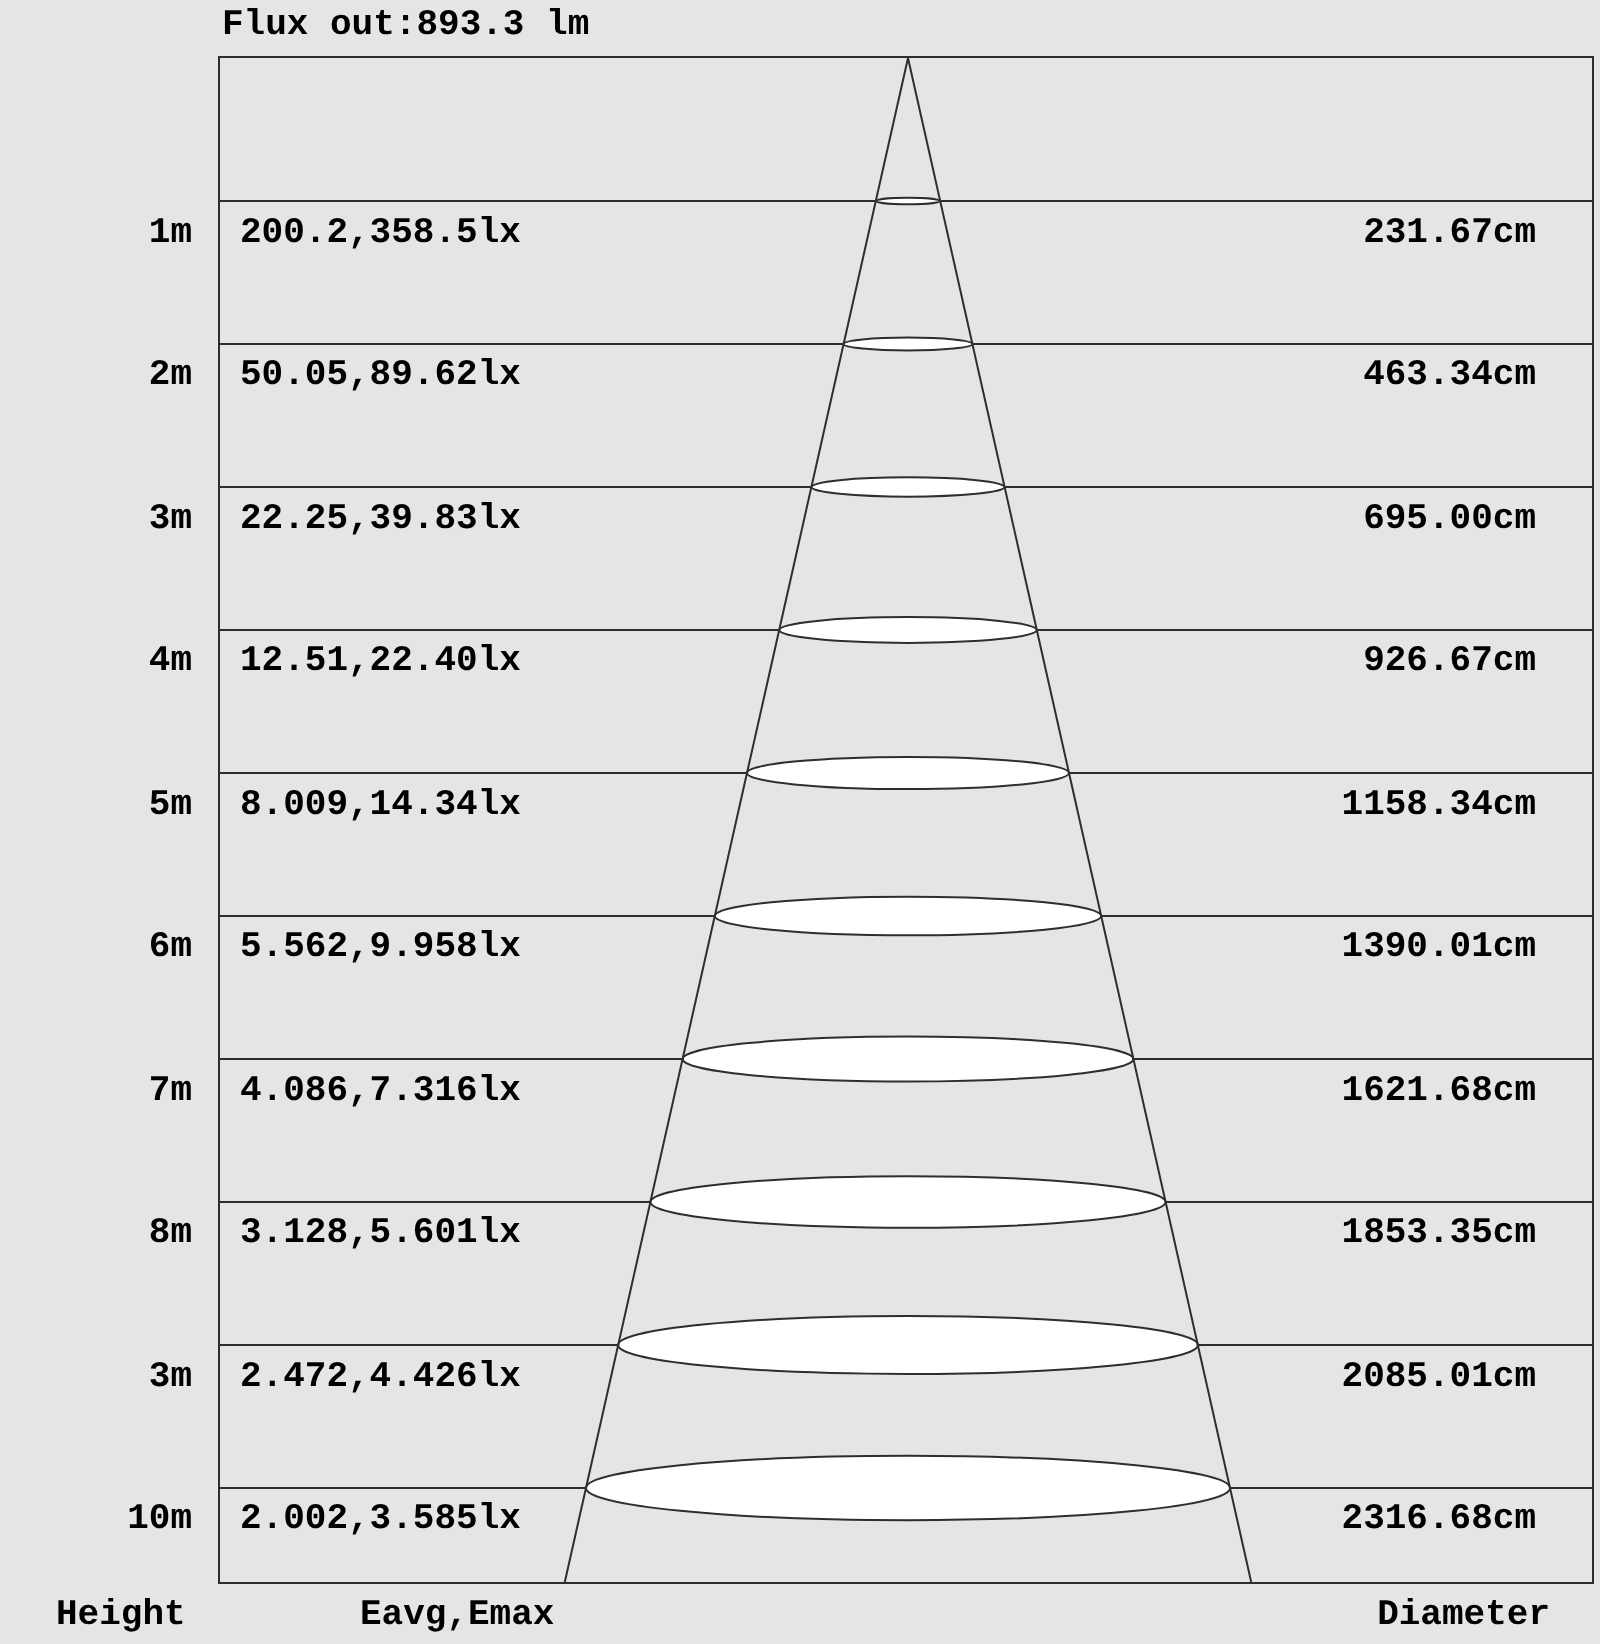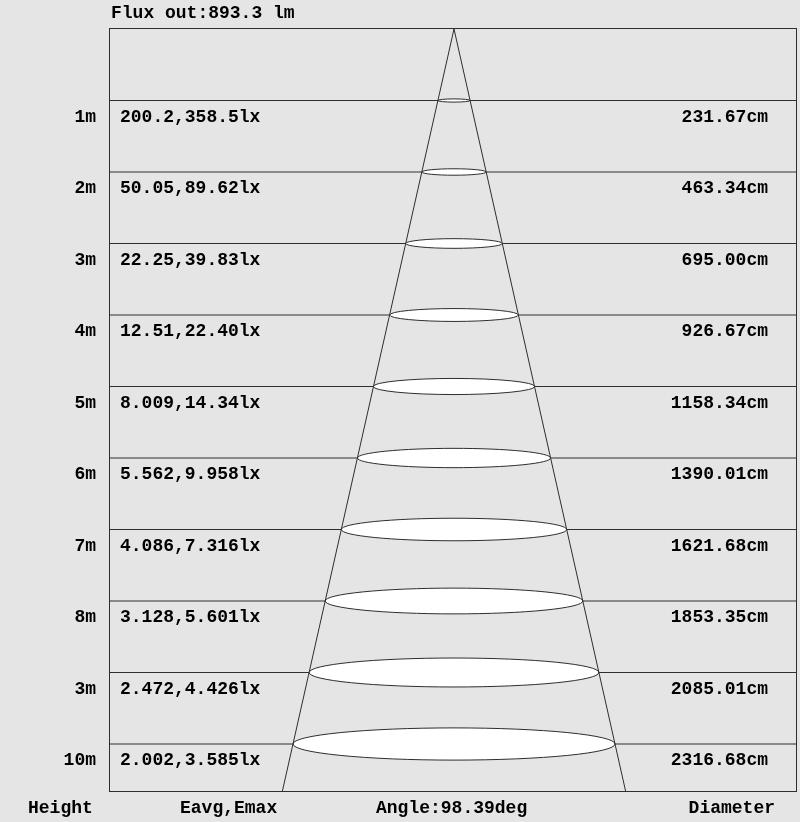--- a/index.html
+++ b/index.html
@@ -76,16 +76,15 @@
       <div class="rowtext" style="right:704px;top:680px;text-align:right">3m</div>
       <div class="rowtext" style="left:120px;top:680px">2.472,4.426lx</div>
       <div class="rowtext" style="right:32px;top:680px;text-align:center">2085.01cm</div>
       <div class="rowtext" style="right:704px;top:751px;">10m</div>
       <div class="rowtext" style="left:120px;top:751px">2.002,3.585lx</div>
       <div class="rowtext" style="right:32px;top:751px;text-align:right">2316.68cm</div>
     </div>
 
   <div class="footer-label" style="left:28px">Height</div>
   <div class="footer-label" style="left:180px">Eavg,Emax</div>
-  <div class="footer-label" style="left:376px">Angle:98.39deg</div>
   <div class="footer-label" style="right:25px">Diameter</div>
 
 </div>
 
 </body></html>

